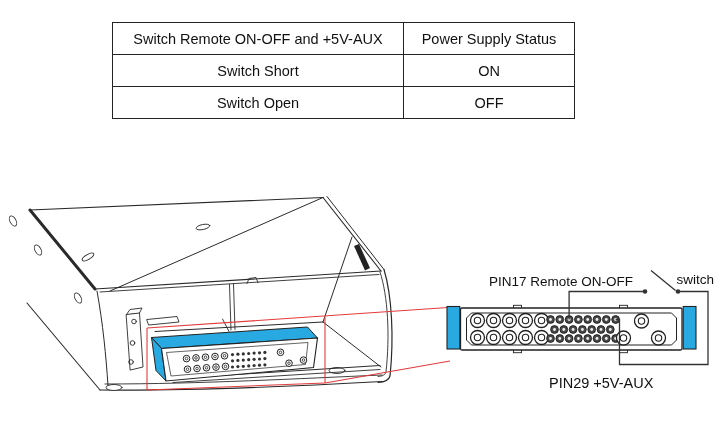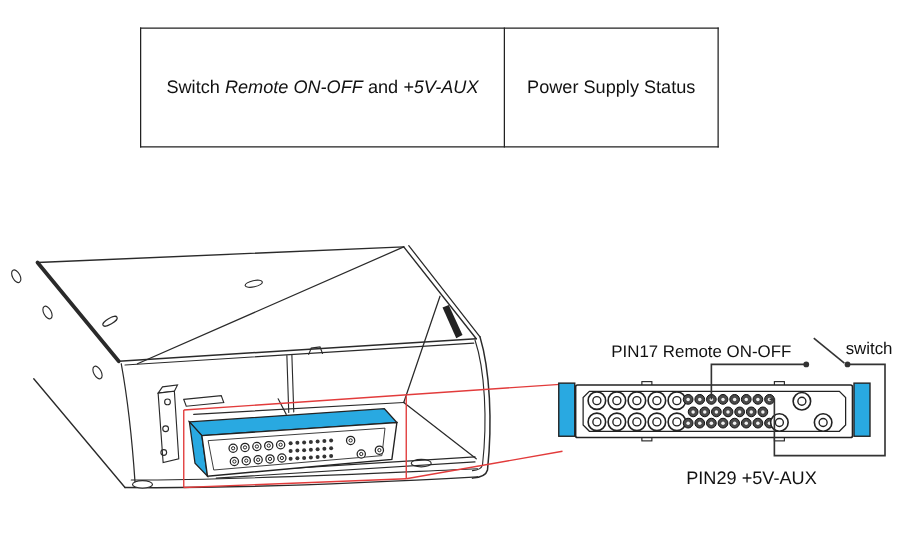--- a/index.html
+++ b/index.html
@@ -8,37 +8,45 @@
   .stage{position:absolute;left:0;top:0;width:724px;height:445px;}
 
   
   .spec-table{position:absolute;left:112px;top:22px;width:460px;height:96px;
               border-collapse:collapse;table-layout:fixed;}
   .spec-table td{border:1.4px solid #222;text-align:center;vertical-align:middle;
                  font-size:14.5px;color:#111;padding:0;}
   .spec-table .c1{width:290px;}
   .spec-table .c2{width:170px;text-align:center;}
   .spec-table tr{height:32px;}
-  .it{font-style:italic;}
+  .it{}
 
   
   svg{position:absolute;left:0;top:0;}
   .lbl{font-family:"Liberation Sans", sans-serif;font-size:13.5px;fill:#111;}
   .lbl-big{font-family:"Liberation Sans", sans-serif;font-size:14.5px;fill:#111;}
 </style>
 </head>
 <body>
 
 <div class="stage">
 
   <table class="spec-table">
     <tbody>
         <tr>
       <td class="c1"><span>Switch </span><span class="it">Remote ON-OFF</span><span> and </span><span class="it">+5V-AUX</span></td>
       <td class="c2">Power Supply Status</td>
+    </tr>
+    <tr>
+      <td class="c1">Switch Short</td>
+      <td class="c2">ON</td>
+    </tr>
+    <tr>
+      <td class="c1">Switch Open</td>
+      <td class="c2">OFF</td>
     </tr>
   </tbody>
     </table>
 
   <svg width="724" height="445" viewBox="0 0 724 445">
     <defs>
       <g id="dc">
           <circle r="7" fill="#fff" stroke="#222" stroke-width="1.3"></circle>
           <circle r="3.2" fill="none" stroke="#222" stroke-width="1.1"></circle>
         </g>

